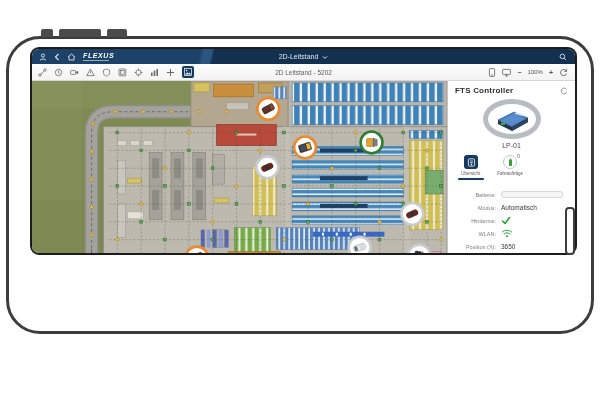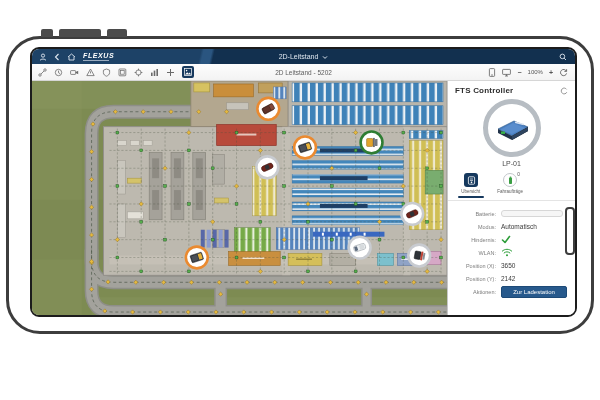--- a/index.html
+++ b/index.html
@@ -1,20 +1,20 @@
 <!DOCTYPE html>
 <html><head>
 <meta charset="utf-8">
 <style>
   html,body{margin:0;padding:0;background:#ffffff;}
   body{width:600px;height:400px;position:relative;font-family:"Liberation Sans",sans-serif;overflow:hidden;}
   .tablet{position:absolute;left:6px;top:36px;width:588px;height:298px;background:#ffffff;border:3px solid #3d3d3d;border-radius:34px;box-sizing:border-box;}
   .top-btn{position:absolute;background:#4b4b4b;border-radius:2px 2px 0 0;}
   .side-slot{position:absolute;left:583px;top:206px;width:6px;height:44px;border:2px solid #3d3d3d;border-radius:4px;background:#fff;}
-  .screen{position:absolute;left:30px;top:47px;width:547px;height:270px;border:2px solid #1c1c1c;border-radius:9px;box-sizing:border-box;overflow:hidden;background:#fff;display:flex;flex-direction:column;}
+  .screen{position:absolute;left:30px;top:47px;width:547px;height:208px;border:2px solid #1c1c1c;border-radius:9px;box-sizing:border-box;overflow:hidden;background:#fff;display:flex;flex-direction:column;}
   
   .appbar{height:15px;flex:0 0 15px;background:linear-gradient(103deg,#1d4267 0%,#1d4267 31%,#2a5580 31.5%,#2a5580 33%,#12304f 33.5%,#12304f 100%);display:flex;align-items:center;color:#e9eff6;position:relative;}
   .appbar .left{display:flex;align-items:center;gap:7px;padding-left:7px;}
   .logo{font-size:7px;font-weight:bold;font-style:italic;letter-spacing:.6px;color:#fff;line-height:1;}
   .logo .sub{display:block;height:1px;background:#b9c6d6;margin-top:1px;opacity:.8;}
   .appbar .center{position:absolute;left:0;right:0;text-align:center;font-size:7px;color:#dfe7f0;}
   .appbar .right{margin-left:auto;padding-right:8px;display:flex;align-items:center;position:relative;}
   .ic{display:inline-block;vertical-align:middle;}
   
   .toolbar{height:17px;flex:0 0 17px;background:linear-gradient(#fdfdfd,#f3f3f3);border-bottom:1px solid #d6d6d6;display:flex;align-items:center;position:relative;box-sizing:border-box;}

